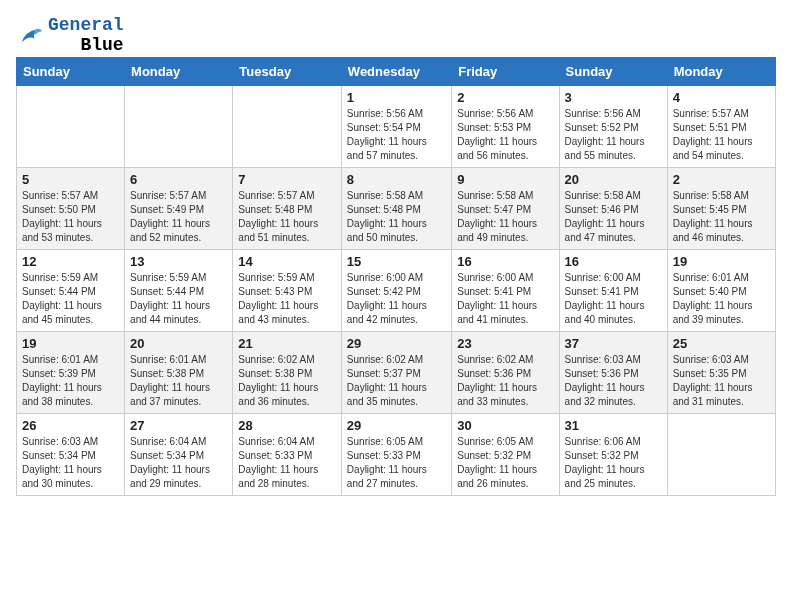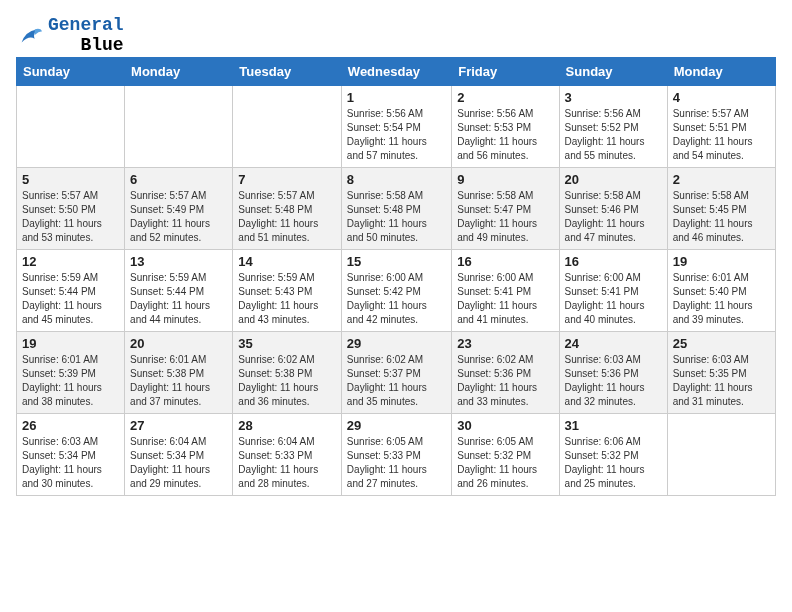--- a/index.html
+++ b/index.html
@@ -266,42 +266,42 @@
 and 38 minutes.</div>
         </td>
         <td>
           <span class="day-number">20</span>
           <div class="day-info" style="white-space: pre-line;">Sunrise: 6:01 AM
 Sunset: 5:38 PM
 Daylight: 11 hours
 and 37 minutes.</div>
         </td>
         <td>
-          <span class="day-number">35</span>
+          <span class="day-number">21</span>
           <div class="day-info" style="white-space: pre-line;">Sunrise: 6:02 AM
 Sunset: 5:38 PM
 Daylight: 11 hours
 and 36 minutes.</div>
         </td>
         <td>
           <span class="day-number">29</span>
           <div class="day-info" style="white-space: pre-line;">Sunrise: 6:02 AM
 Sunset: 5:37 PM
 Daylight: 11 hours
 and 35 minutes.</div>
         </td>
         <td>
           <span class="day-number">23</span>
           <div class="day-info" style="white-space: pre-line;">Sunrise: 6:02 AM
 Sunset: 5:36 PM
 Daylight: 11 hours
 and 33 minutes.</div>
         </td>
         <td>
-          <span class="day-number">24</span>
+          <span class="day-number">37</span>
           <div class="day-info" style="white-space: pre-line;">Sunrise: 6:03 AM
 Sunset: 5:36 PM
 Daylight: 11 hours
 and 32 minutes.</div>
         </td>
         <td>
           <span class="day-number">25</span>
           <div class="day-info" style="white-space: pre-line;">Sunrise: 6:03 AM
 Sunset: 5:35 PM
 Daylight: 11 hours

